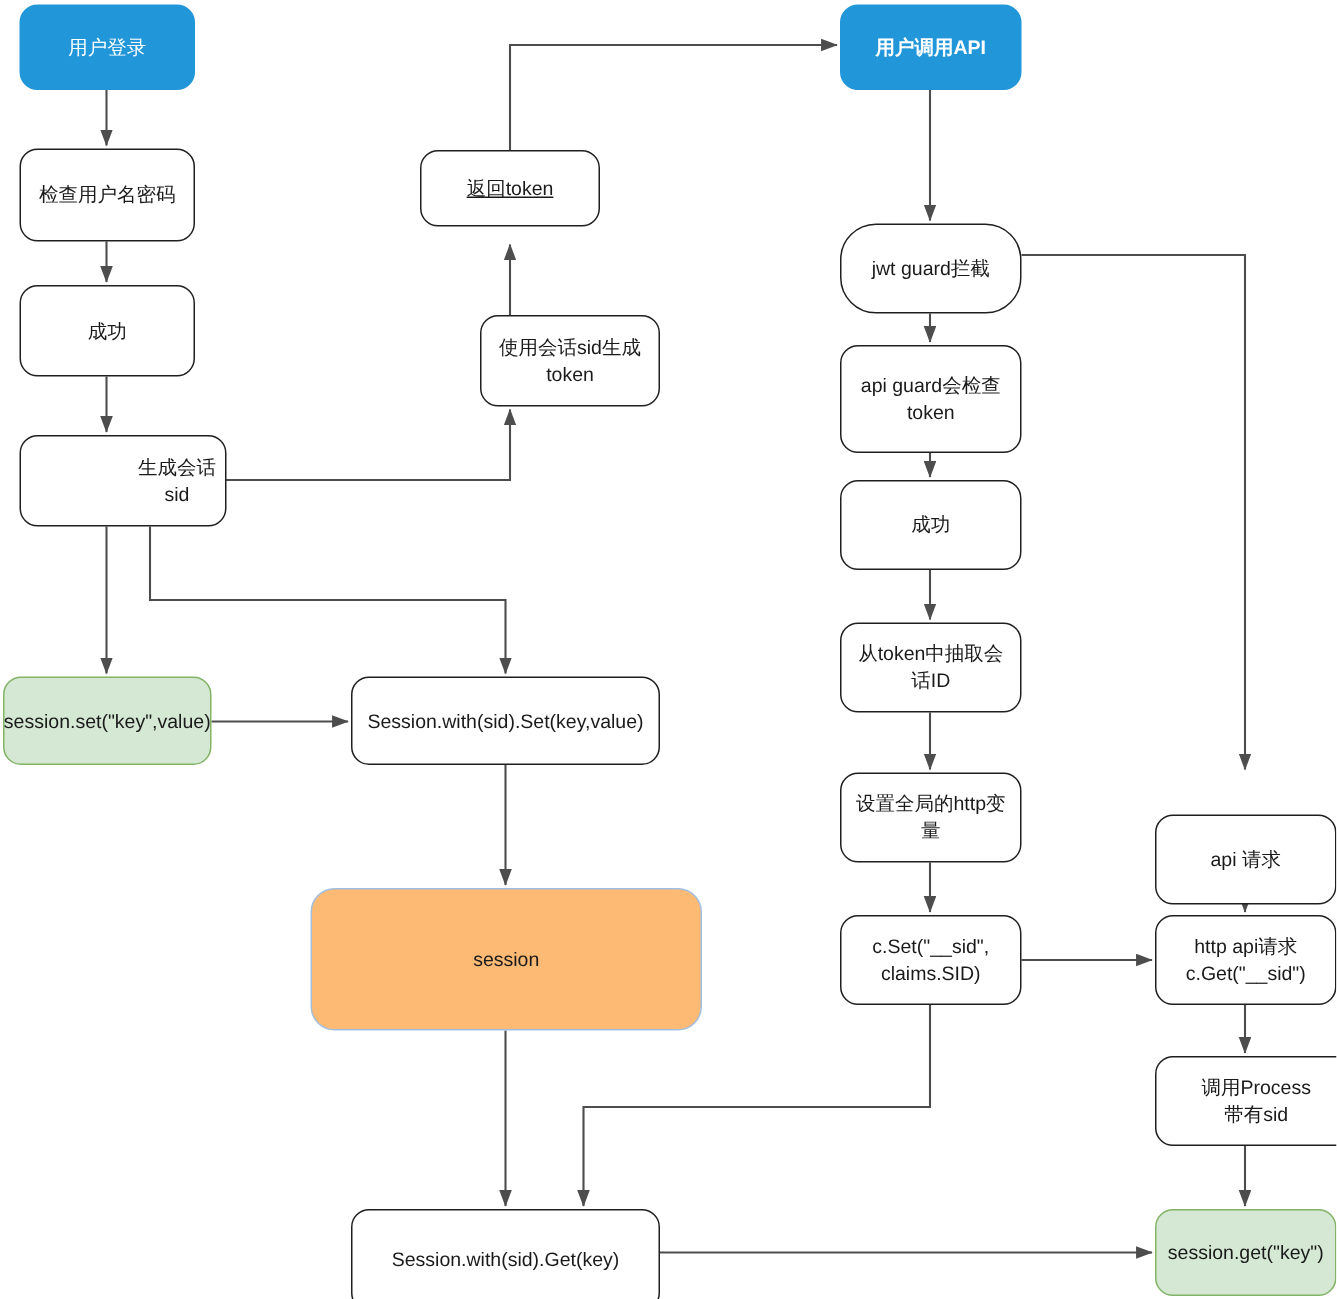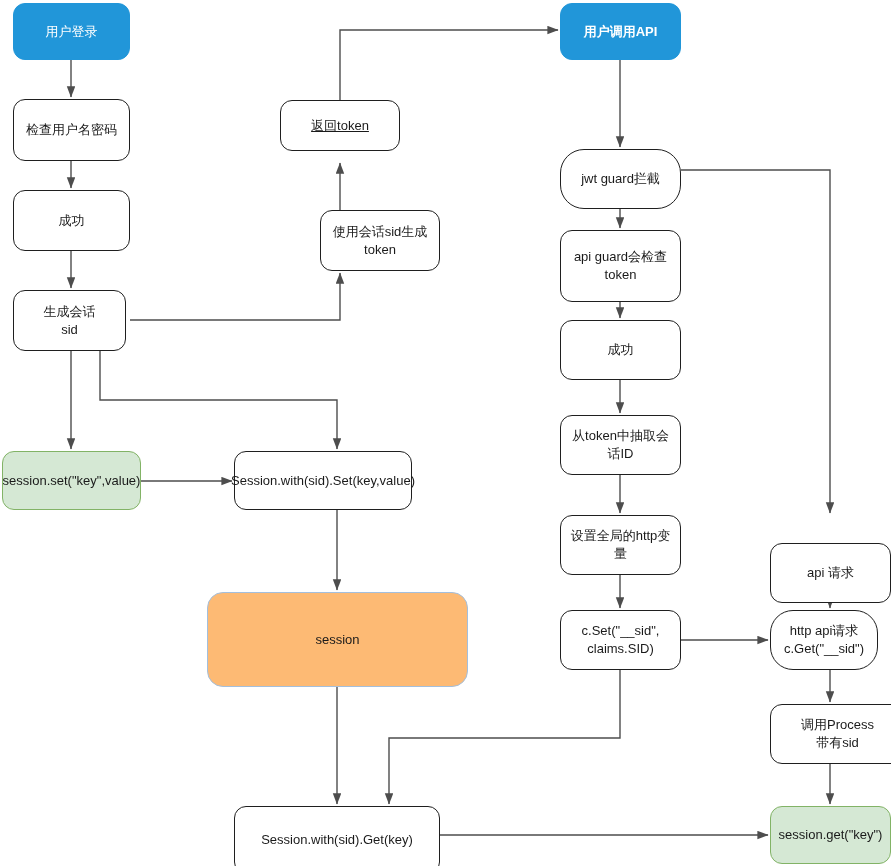--- a/index.html
+++ b/index.html
@@ -95,37 +95,37 @@
         <path d="M 620 670 L 620 738 L 389 738 L 389 804" fill="none" stroke="#4d4d4d" stroke-width="1.4" stroke-linejoin="miter" marker-end="url(#arrowhead)"></path>
         <path d="M 830 575 L 830 608" fill="none" stroke="#4d4d4d" stroke-width="1.4" stroke-linejoin="miter" marker-end="url(#arrowhead)"></path>
         <path d="M 830 670 L 830 702" fill="none" stroke="#4d4d4d" stroke-width="1.4" stroke-linejoin="miter" marker-end="url(#arrowhead)"></path>
         <path d="M 830 764 L 830 804" fill="none" stroke="#4d4d4d" stroke-width="1.4" stroke-linejoin="miter" marker-end="url(#arrowhead)"></path>
       </g>
   </svg>
   <div id="node-layer">
       <div class="node accent" style="left: 13px; top: 3px; width: 117px; height: 57px;"><span>用户登录</span></div>
       <div class="node plain" style="left: 13px; top: 99px; width: 117px; height: 62px;"><span>检查用户名密码</span></div>
       <div class="node plain" style="left: 13px; top: 190px; width: 117px; height: 61px;"><span>成功</span></div>
-      <div class="node plain" style="left: 13px; top: 290px; width: 113px; height: 61px;"><span>生成会话
+      <div class="node plain" style="left: 13px; top: 290px; width: 138px; height: 61px; justify-content: flex-end;"><span>生成会话
 sid</span></div>
       <div class="node green" style="left: 2px; top: 451px; width: 139px; height: 59px;"><span>session.set("key",value)</span></div>
       <div class="node plain" style="left: 280px; top: 100px; width: 120px; height: 51px; text-decoration: underline;"><span>返回token</span></div>
       <div class="node plain" style="left: 280px; top: 210px; width: 120px; height: 61px; margin-left: 40px;"><span>使用会话sid生成
 token</span></div>
-      <div class="node plain" style="left: 234px; top: 451px; width: 178px; height: 59px;"><span>Session.with(sid).Set(key,value)</span></div>
+      <div class="node plain" style="left: 234px; top: 451px; width: 206px; height: 59px;"><span>Session.with(sid).Set(key,value)</span></div>
       <div class="node store" style="left: 207px; top: 592px; width: 261px; height: 95px;"><span>session</span></div>
       <div class="node plain" style="left: 234px; top: 806px; width: 206px; height: 68px;"><span>Session.with(sid).Get(key)</span></div>
       <div class="node accent" style="left: 560px; top: 3px; width: 121px; height: 57px; font-weight: bold;"><span>用户调用API</span></div>
       <div class="node plain" style="left: 560px; top: 149px; width: 121px; height: 60px; border-radius: 24px;"><span>jwt guard拦截</span></div>
       <div class="node plain" style="left: 560px; top: 230px; width: 121px; height: 72px;"><span>api guard会检查token</span></div>
       <div class="node plain" style="left: 560px; top: 320px; width: 121px; height: 60px;"><span>成功</span></div>
       <div class="node plain" style="left: 560px; top: 415px; width: 121px; height: 60px;"><span>从token中抽取会话ID</span></div>
       <div class="node plain" style="left: 560px; top: 515px; width: 121px; height: 60px;"><span>设置全局的http变量</span></div>
       <div class="node plain" style="left: 560px; top: 610px; width: 121px; height: 60px;"><span>c.Set("__sid",
 claims.SID)</span></div>
       <div class="node plain" style="left: 770px; top: 515px; width: 121px; height: 60px; margin-top: 28px;"><span>api 请求</span></div>
-      <div class="node plain" style="left: 770px; top: 610px; width: 108px; height: 60px; border-radius: 23px;"><span>http api请求
+      <div class="node plain" style="left: 770px; top: 610px; width: 121px; height: 60px;"><span>http api请求
 c.Get("__sid")</span></div>
       <div class="node plain" style="left: 770px; top: 704px; width: 135px; height: 60px;"><span>调用Process
 带有sid</span></div>
       <div class="node green" style="left: 770px; top: 806px; width: 121px; height: 58px;"><span>session.get("key")</span></div>
     </div>
 </div>
 
 </body></html>

